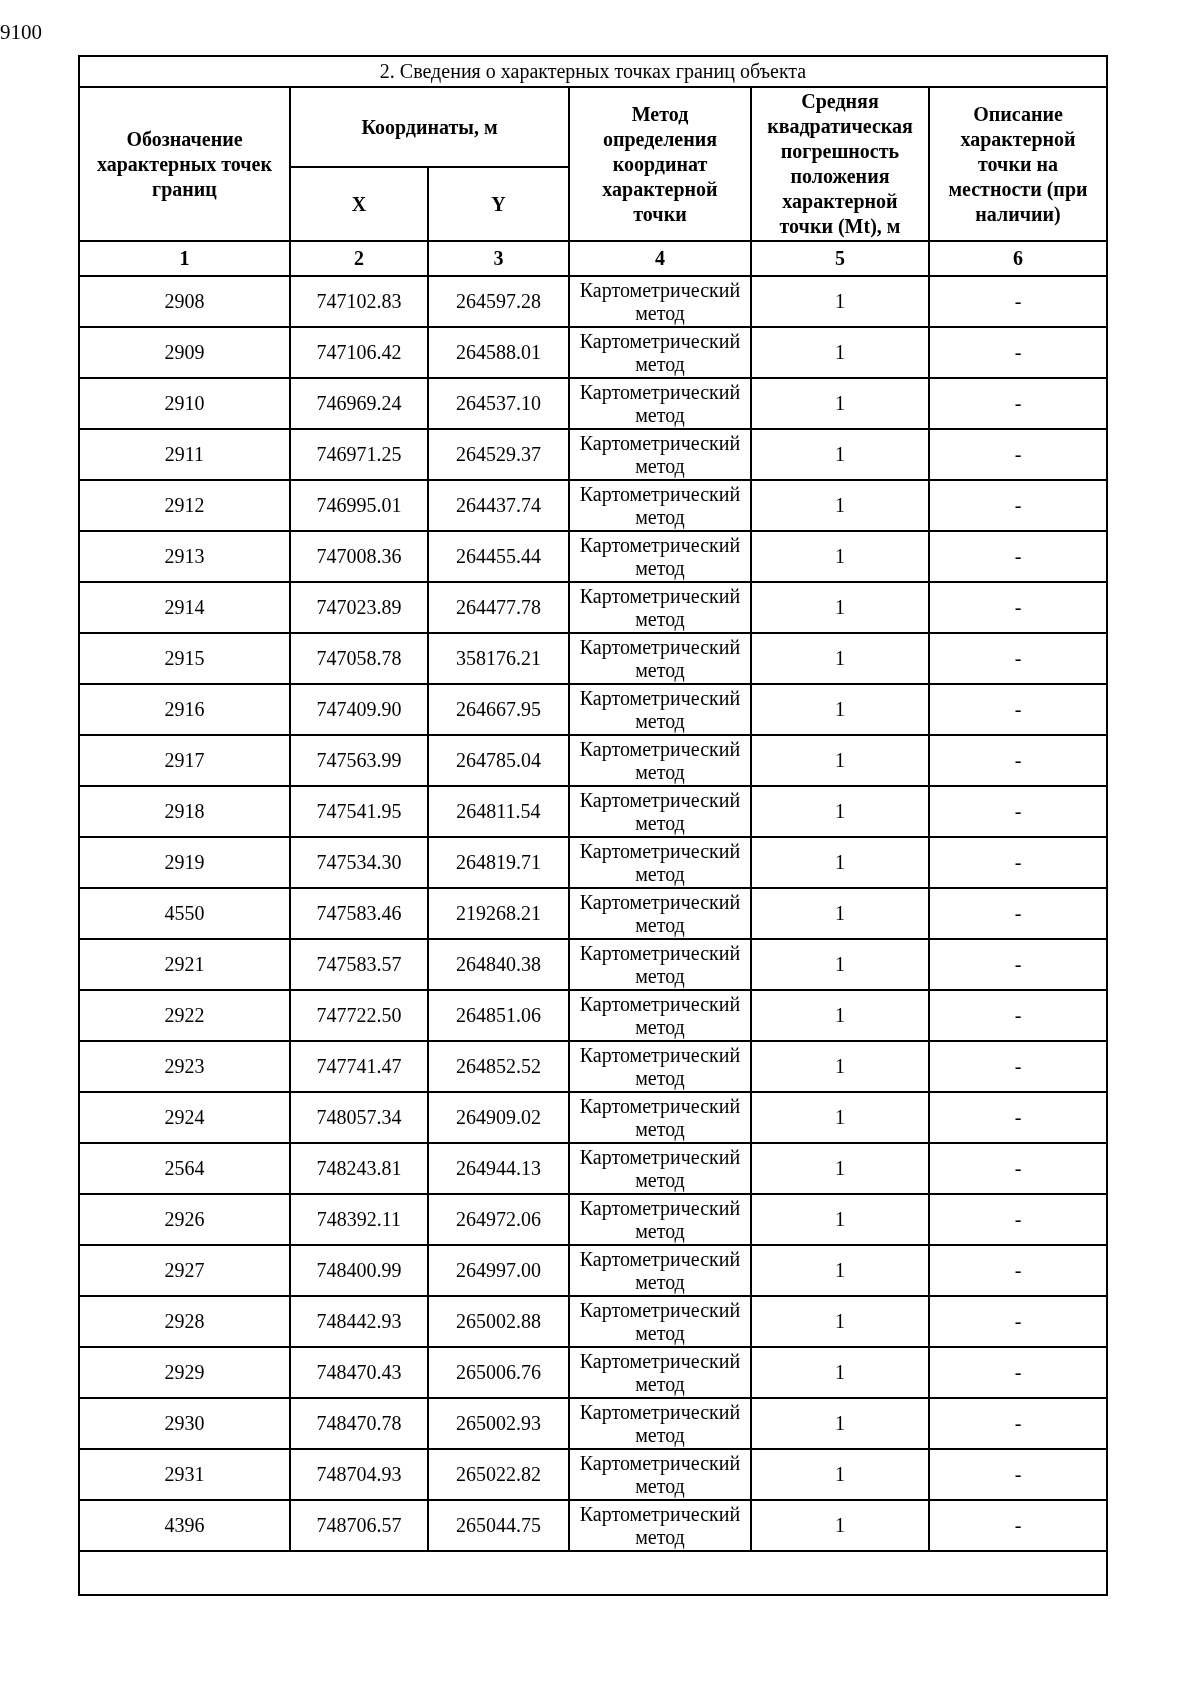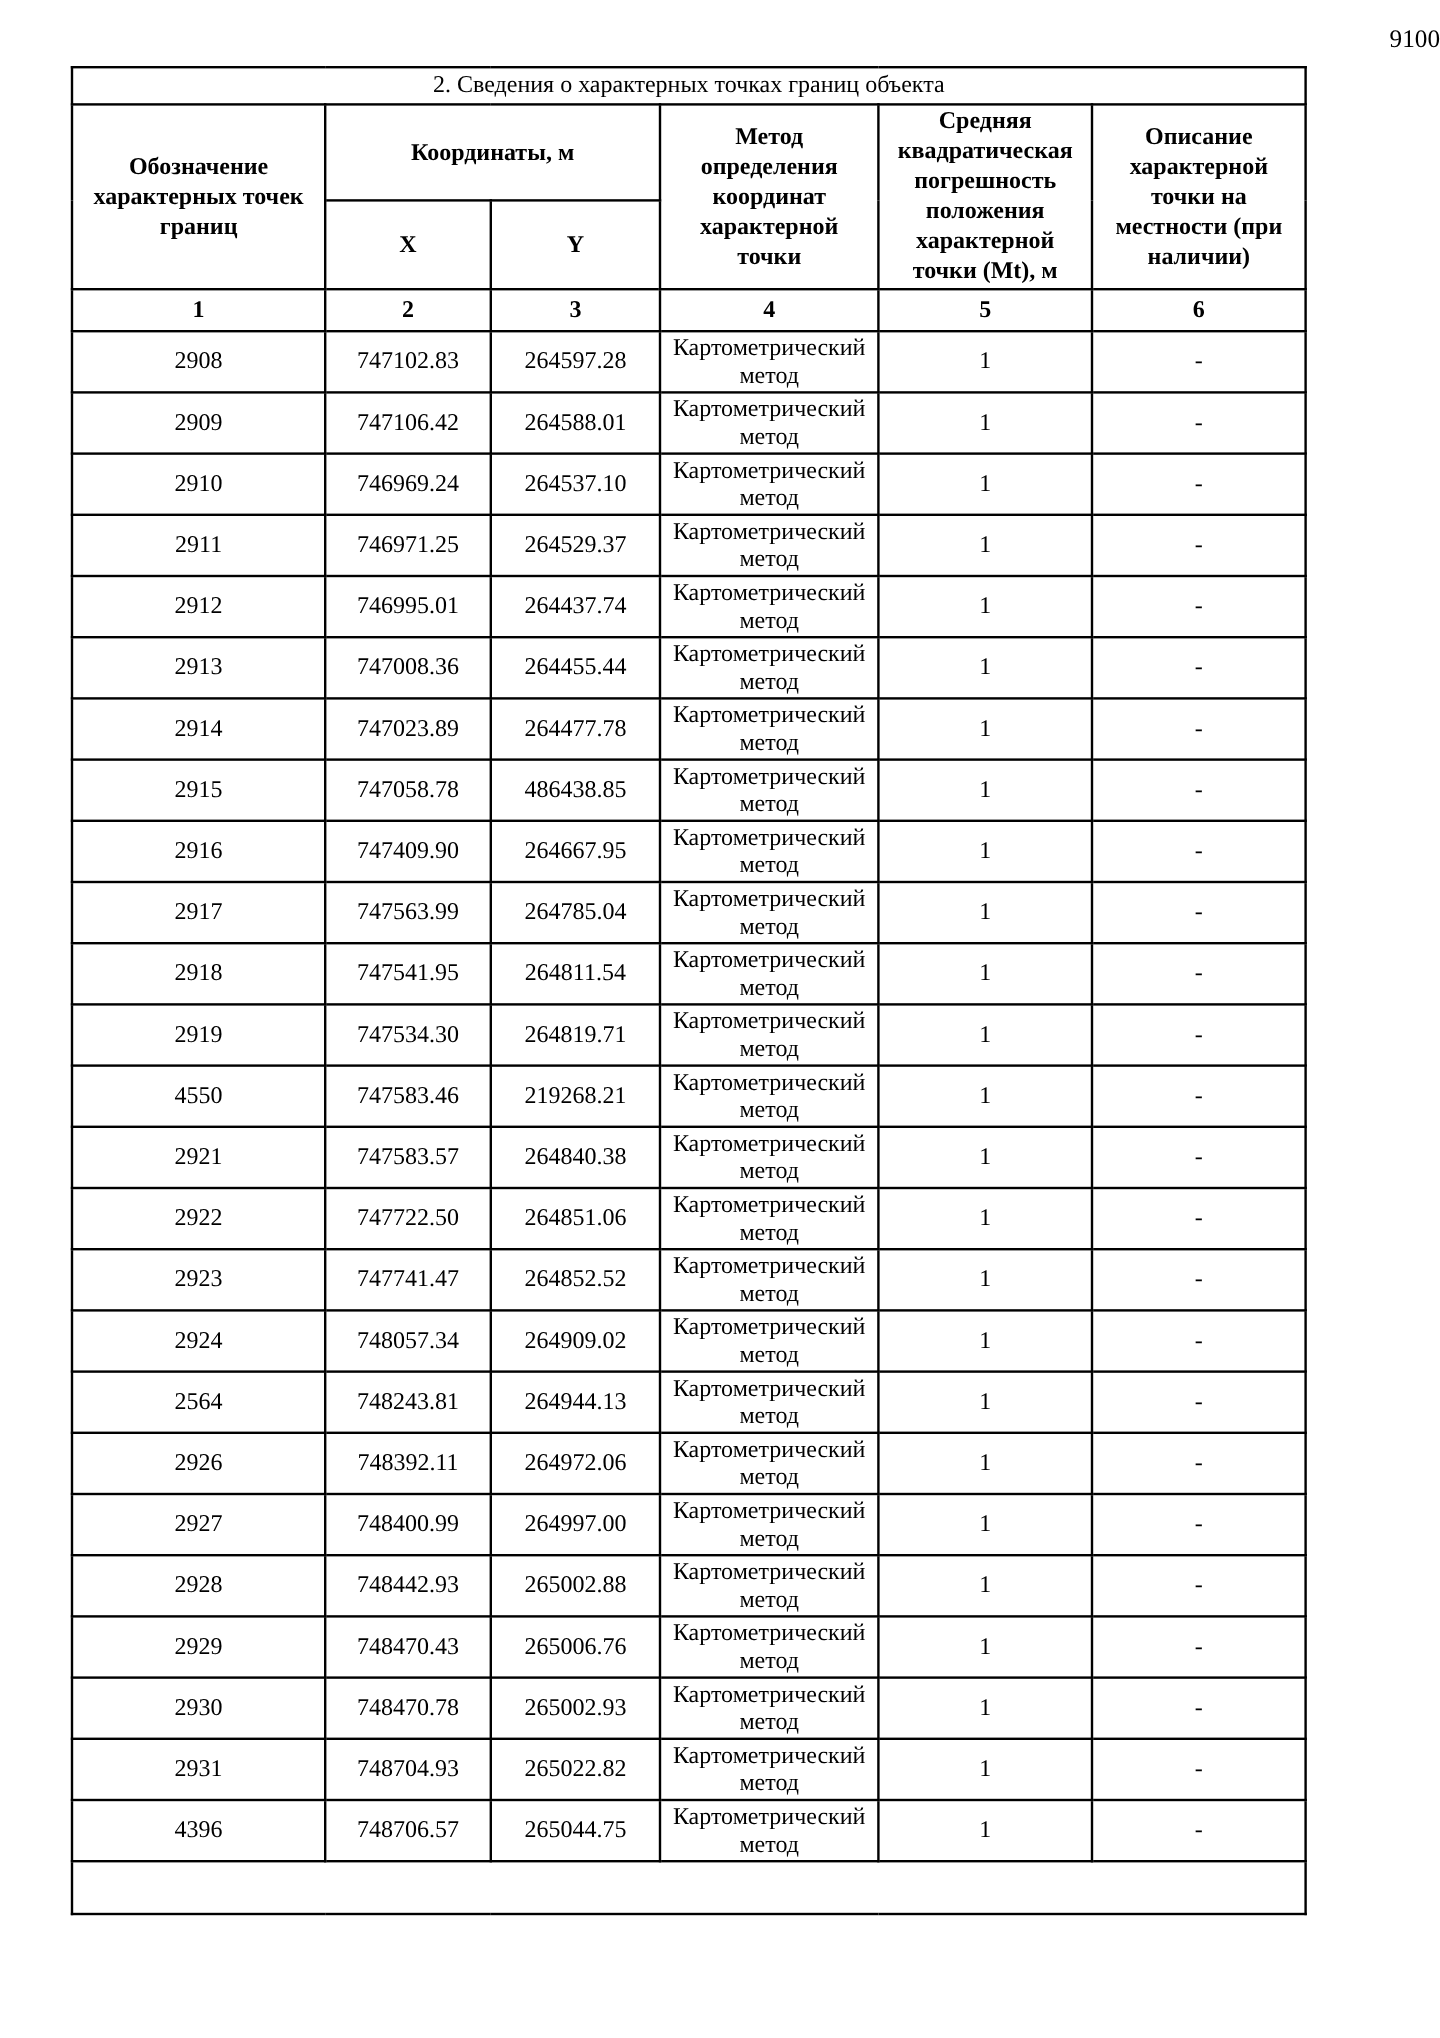--- a/index.html
+++ b/index.html
@@ -11,28 +11,28 @@
   }
   .page {
     position: relative;
     width: 1200px;
     height: 1698px;
     background: #ffffff;
     overflow: hidden;
   }
   .page-number {
     padding-top: 20px;
-    text-align: right;
+    text-align: left;
     font-size: 21px;
     line-height: 24px;
   }
   table.points {
     border-collapse: collapse;
     table-layout: fixed;
-    margin-left: 59px;
+    margin-left: 78px;
     margin-top: 11px;
     width: 1028px;
     border-radius: 16px;
   }
   table.points td, table.points th {
     border: 2px solid #000000;
     text-align: center;
     vertical-align: middle;
     padding: 1px 4px;
     font-size: 20px;
@@ -177,21 +177,21 @@
     <td>747023.89</td>
     <td>264477.78</td>
     <td class="method-cell">Картометрический
 метод</td>
     <td>1</td>
     <td>-</td>
   </tr>
         <tr class="data-row">
     <td>2915</td>
     <td>747058.78</td>
-    <td>486438.85</td>
+    <td>358176.21</td>
     <td class="method-cell">Картометрический
 метод</td>
     <td>1</td>
     <td>-</td>
   </tr>
         <tr class="data-row">
     <td>2916</td>
     <td>747409.90</td>
     <td>264667.95</td>
     <td class="method-cell">Картометрический

